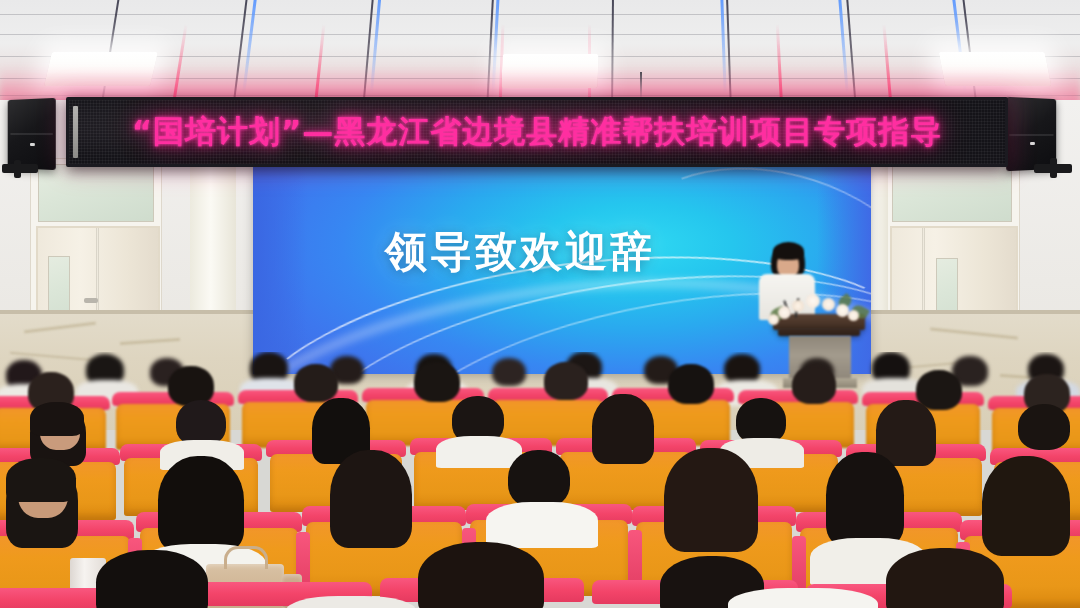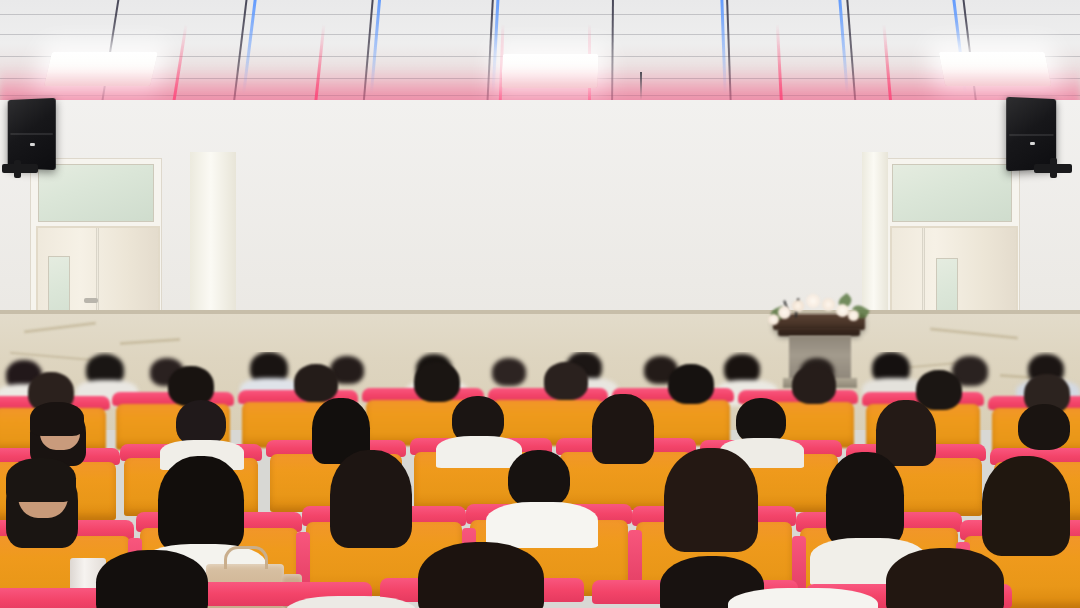--- a/index.html
+++ b/index.html
@@ -328,20 +328,42 @@
     <div class="speaker-bracket" style="left:14px;top:60px;width:7px;height:18px;"></div>
 
     <div class="speaker-box" style="left:1006px;top:-2px;width:52px;height:72px;transform:perspective(220px) rotateY(16deg)">
       <div class="speaker-seam" style="top:36px"></div>
       <div class="speaker-led" style="left:24px;top:44px"></div>
     </div>
     <div class="speaker-bracket" style="left:1034px;top:64px;width:38px;height:9px;"></div>
     <div class="speaker-bracket" style="left:1050px;top:58px;width:7px;height:20px;"></div>
   </div>
 
+  <div class="screen">
+    <div class="screen-dark-edge" style="left:0;background:linear-gradient(90deg,#3a67e2,rgba(58,103,226,0));"></div>
+    <div class="screen-dark-edge" style="right:0;background:linear-gradient(270deg,#3f6ae6,rgba(63,106,230,0));"></div>
+
+    <div class="swoosh-thick" style="left:-60px;top:118px;width:760px;height:300px;transform:rotate(-6deg);"></div>
+    <div class="swoosh" style="left:-20px;top:96px;width:700px;height:270px;transform:rotate(-7deg);"></div>
+    <div class="swoosh" style="left:40px;top:118px;width:660px;height:250px;transform:rotate(-9deg);opacity:.75"></div>
+    <div class="swoosh" style="left:120px;top:136px;width:600px;height:230px;transform:rotate(-10deg);opacity:.55"></div>
+    <div class="swoosh-thick" style="left:250px;top:-96px;width:460px;height:300px;transform:rotate(24deg);border-top-color:rgba(255,255,255,.30)"></div>
+    <div class="swoosh" style="left:286px;top:-86px;width:420px;height:280px;transform:rotate(26deg);opacity:.8"></div>
+    <div class="swoosh" style="left:320px;top:-70px;width:380px;height:260px;transform:rotate(28deg);opacity:.6"></div>
+    <div class="swoosh" style="left:360px;top:8px;width:330px;height:220px;transform:rotate(18deg);opacity:.5"></div>
+
+    <div class="screen-title">领导致欢迎辞</div>
+
+    <div>
+      <div class="person-hair blur-soft" style="left:518px;top:78px;width:34px;height:36px;"></div>
+      <div class="person-head blur-soft" style="left:524px;top:86px;width:22px;height:26px;background:#d9a98a;"></div>
+      <div class="person-hair blur-soft" style="left:520px;top:76px;width:31px;height:18px;"></div>
+      <div class="person-body blur-soft" style="left:506px;top:108px;width:56px;height:46px;background:linear-gradient(180deg,#f6f5f1,#e7e5df);"></div>
+    </div>
+  </div>
 
   <div>
     <div class="podium-top blur-soft" style="left:773px;top:314px;width:92px;height:16px;"></div>
     <div class="podium-top blur-soft" style="left:778px;top:328px;width:82px;height:8px;background:linear-gradient(180deg,#3c2a1f,#2e2018);"></div>
     <div class="podium-body blur-soft" style="left:789px;top:336px;width:62px;height:48px;"></div>
     <div class="podium-body blur-soft" style="left:783px;top:378px;width:74px;height:10px;background:linear-gradient(180deg,#b0a895,#8d8574);"></div>
     <div class="podium-emblem blur-soft" style="left:806px;top:362px;width:22px;height:22px;"></div>
     <div class="podium-text blur-more" style="left:783px;top:318px;"></div>
     <div class="mic blur-soft" style="left:786px;top:300px;width:2px;height:18px;transform:rotate(-18deg)"></div>
     <div class="mic blur-soft" style="left:796px;top:298px;width:2px;height:20px;transform:rotate(8deg)"></div>
@@ -354,20 +376,25 @@
       <div class="flower" style="left:792px;top:300px;width:12px;height:12px;background:radial-gradient(circle,#fff6ea,#e8d6c4)"></div>
       <div class="flower" style="left:806px;top:294px;width:14px;height:14px;background:radial-gradient(circle,#fffaf3,#f1e2d4)"></div>
       <div class="flower" style="left:822px;top:298px;width:13px;height:13px;background:radial-gradient(circle,#fff7ee,#ecdccb)"></div>
       <div class="flower" style="left:836px;top:304px;width:13px;height:13px;background:radial-gradient(circle,#fffaf2,#efe0d0)"></div>
       <div class="flower" style="left:848px;top:310px;width:11px;height:11px;background:radial-gradient(circle,#fff8ef,#ecdbc9)"></div>
       <div class="flower" style="left:768px;top:314px;width:11px;height:11px;background:radial-gradient(circle,#fff8ef,#ead8c5)"></div>
     </div>
   </div>
 
   <div class="led-wire"></div>
+  <div class="led-banner">
+    <div class="led-matrix"></div>
+    <div class="led-strip-left"></div>
+    <div class="led-text">“国培计划”—黑龙江省边境县精准帮扶培训项目专项指导</div>
+  </div>
 
   <div class="audience">
 
     <div class="blur-more">
       <div class="head" style="left:6px;top:8px;width:36px;height:30px;background:#22181a;"></div>
       <div class="head" style="left:86px;top:2px;width:38px;height:32px;background:#1a1614;"></div>
       <div class="head" style="left:150px;top:6px;width:34px;height:28px;background:#2a2120;"></div>
       <div class="head" style="left:250px;top:0px;width:38px;height:32px;background:#191412;"></div>
       <div class="head" style="left:330px;top:4px;width:34px;height:28px;background:#241c1a;"></div>
       <div class="head" style="left:416px;top:2px;width:36px;height:30px;background:#171310;"></div>

